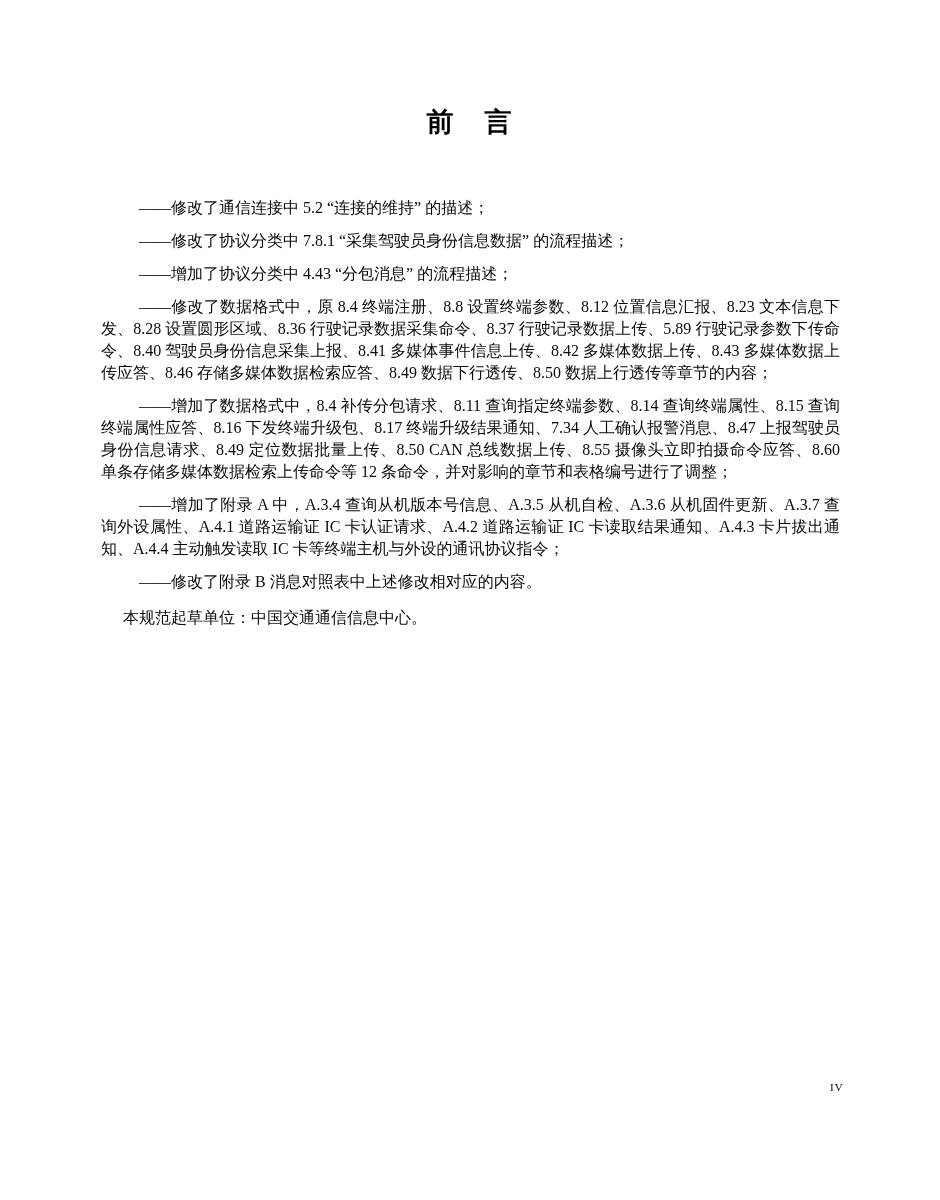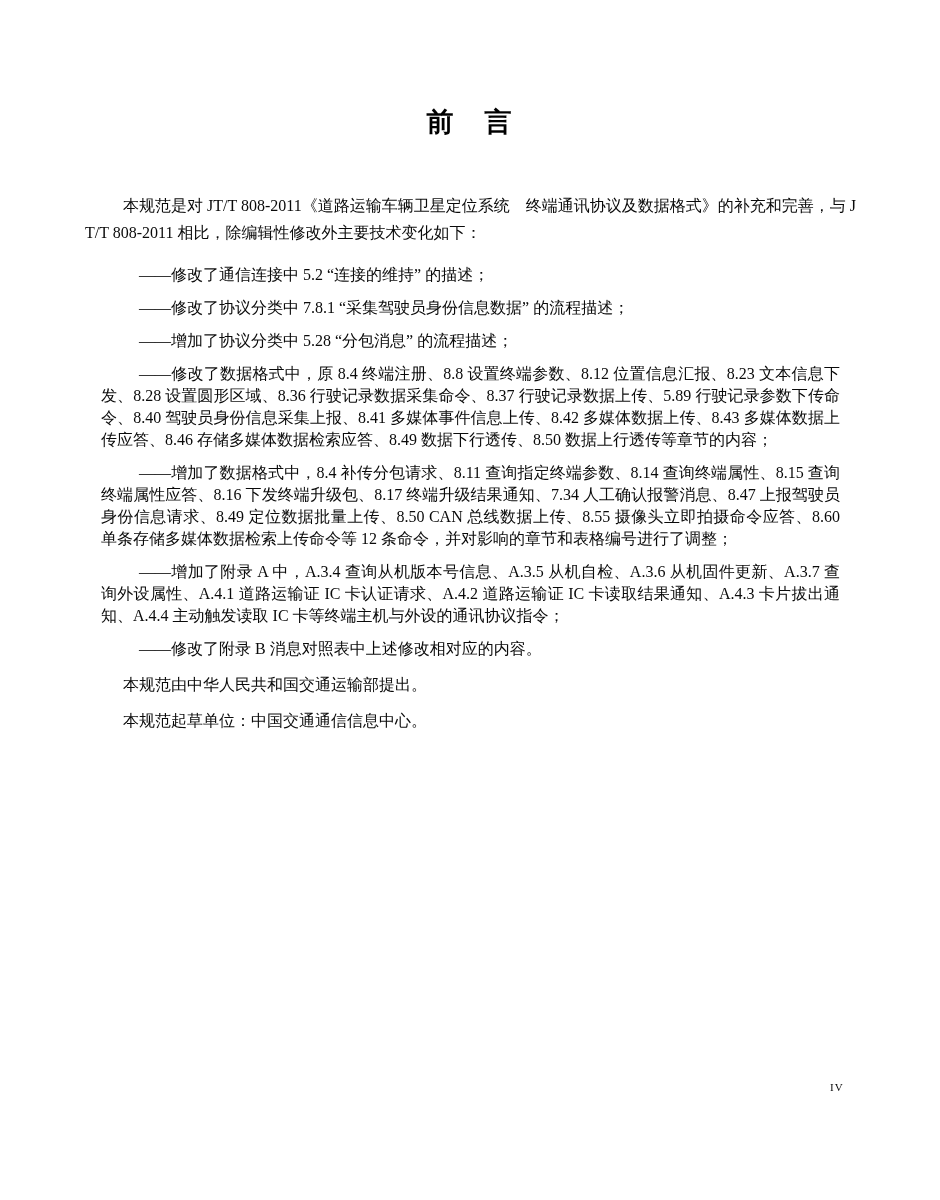--- a/index.html
+++ b/index.html
@@ -68,33 +68,31 @@
 </style>
 </head>
 <body>
 
 <div class="page">
 
   <h1 class="doc-title">前　言</h1>
 
   <div class="doc-body">
 
-    <p class="para intro">本规范是对 JT/T 808-2011《道路运输车辆卫星定位系统　终端通讯协议及数据格式》的补充和完善，与 JT/T 808-2011 相比，除编辑性修改外主要技术变化如下：</p>
 
     <div>
       <p class="para change">——修改了通信连接中 5.2 “连接的维持” 的描述；</p>
       <p class="para change">——修改了协议分类中 7.8.1 “采集驾驶员身份信息数据” 的流程描述；</p>
-      <p class="para change">——增加了协议分类中 5.28 “分包消息” 的流程描述；</p>
+      <p class="para change">——增加了协议分类中 4.43 “分包消息” 的流程描述；</p>
       <p class="para change">——修改了数据格式中，原 8.4 终端注册、8.8 设置终端参数、8.12 位置信息汇报、8.23 文本信息下发、8.28 设置圆形区域、8.36 行驶记录数据采集命令、8.37 行驶记录数据上传、5.89 行驶记录参数下传命令、8.40 驾驶员身份信息采集上报、8.41 多媒体事件信息上传、8.42 多媒体数据上传、8.43 多媒体数据上传应答、8.46 存储多媒体数据检索应答、8.49 数据下行透传、8.50 数据上行透传等章节的内容；</p>
       <p class="para change">——增加了数据格式中，8.4 补传分包请求、8.11 查询指定终端参数、8.14 查询终端属性、8.15 查询终端属性应答、8.16 下发终端升级包、8.17 终端升级结果通知、7.34 人工确认报警消息、8.47 上报驾驶员身份信息请求、8.49 定位数据批量上传、8.50 CAN 总线数据上传、8.55 摄像头立即拍摄命令应答、8.60 单条存储多媒体数据检索上传命令等 12 条命令，并对影响的章节和表格编号进行了调整；</p>
       <p class="para change">——增加了附录 A 中，A.3.4 查询从机版本号信息、A.3.5 从机自检、A.3.6 从机固件更新、A.3.7 查询外设属性、A.4.1 道路运输证 IC 卡认证请求、A.4.2 道路运输证 IC 卡读取结果通知、A.4.3 卡片拔出通知、A.4.4 主动触发读取 IC 卡等终端主机与外设的通讯协议指令；</p>
       <p class="para change">——修改了附录 B 消息对照表中上述修改相对应的内容。</p>
     </div>
 
-    <p class="para provenance">本规范由中华人民共和国交通运输部提出。</p>
 
     <p class="para provenance">本规范起草单位：中国交通通信信息中心。</p>
 
   </div>
 
   <div class="page-number">IV</div>
 
 </div>
 
 </body></html>

